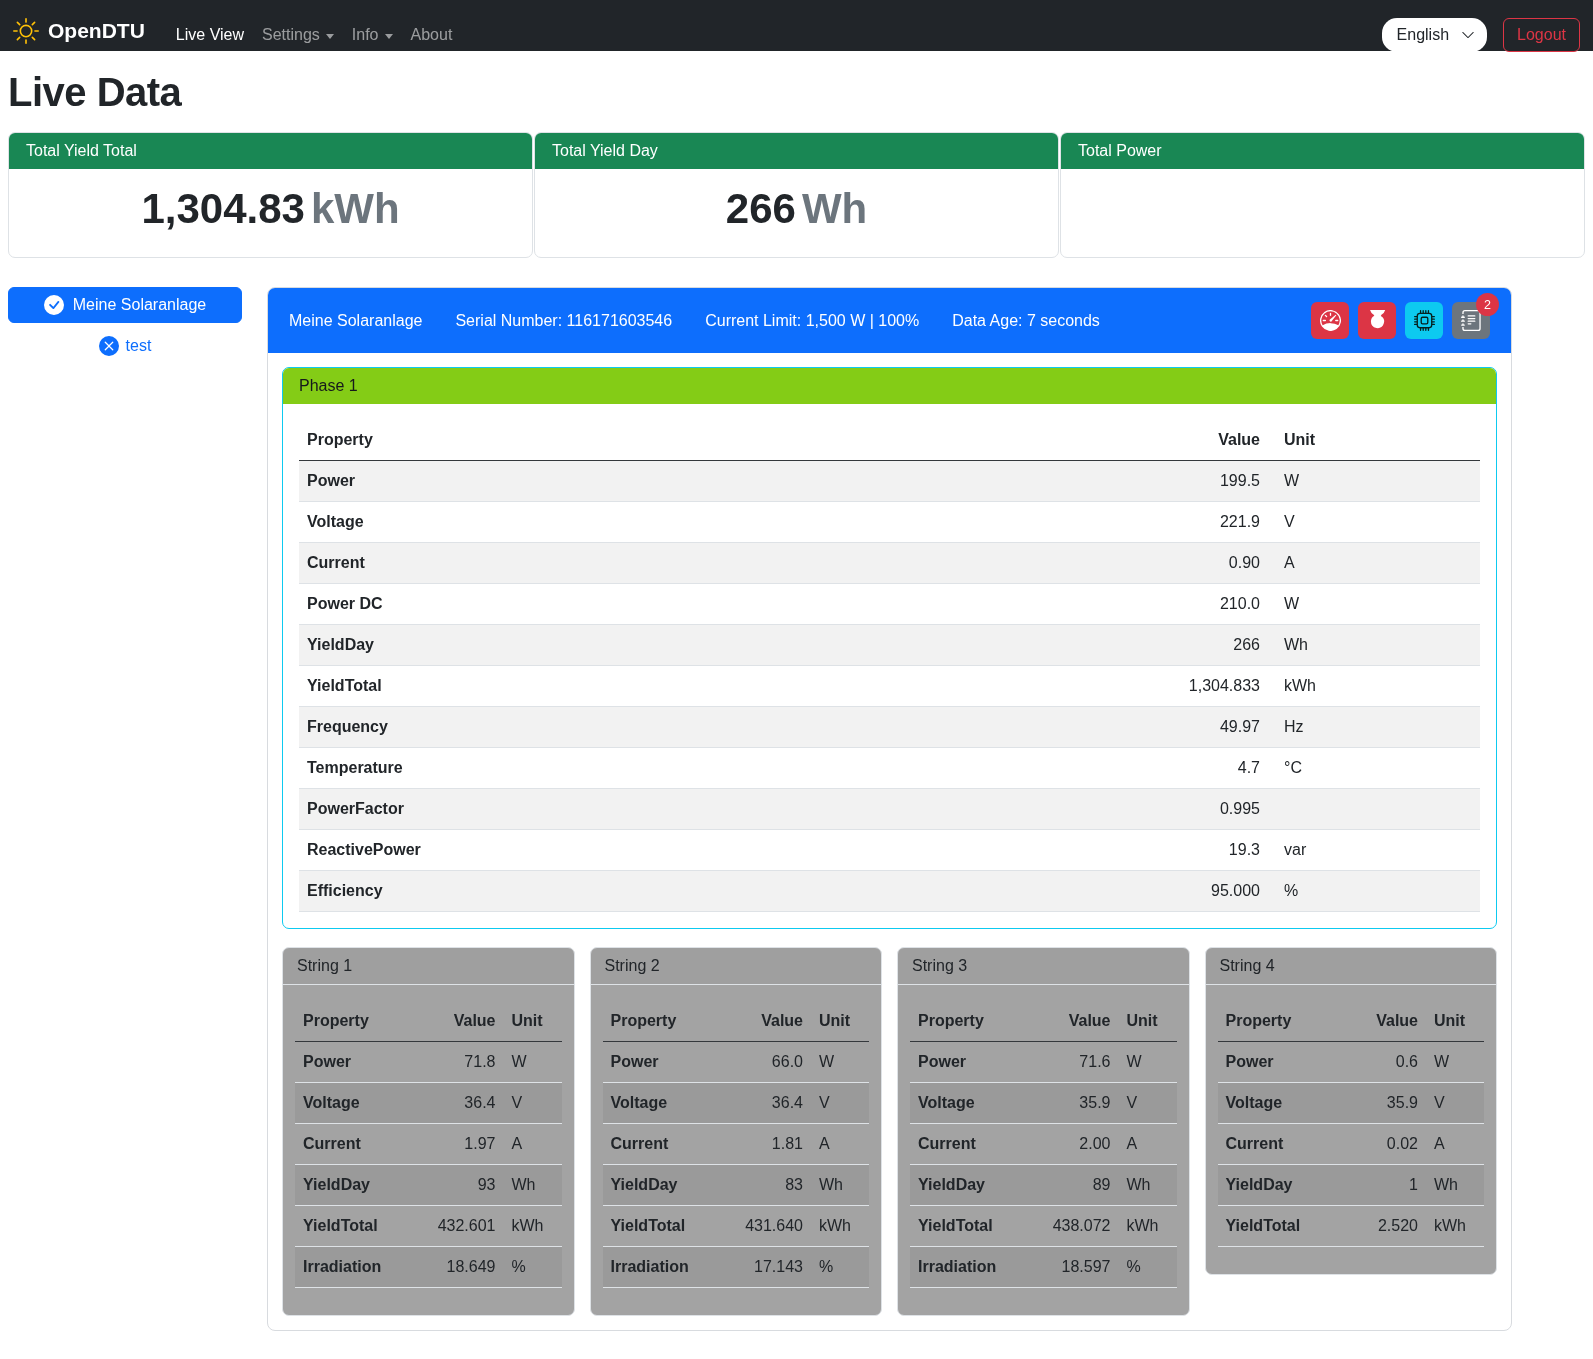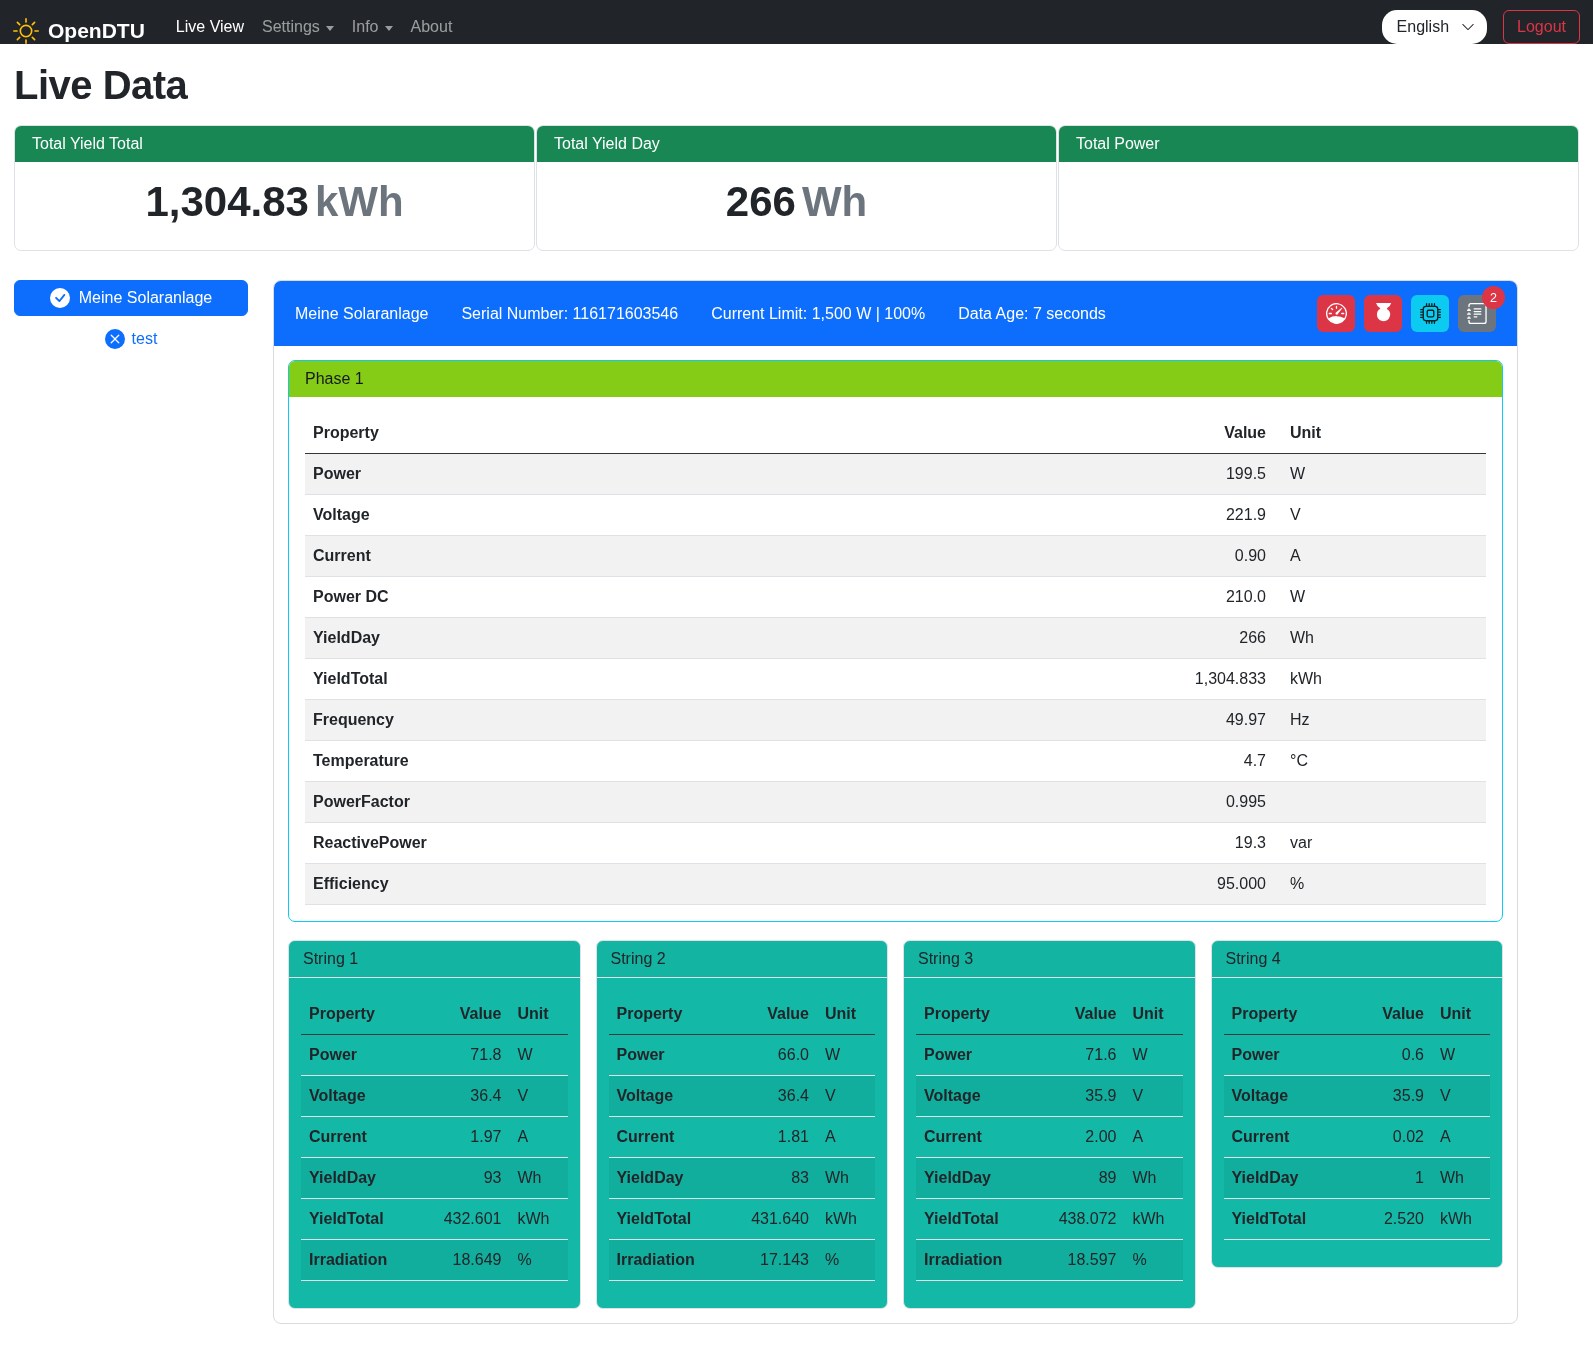--- a/index.html
+++ b/index.html
@@ -4,34 +4,34 @@
 <style>
   * { box-sizing: border-box; }
   html,body { margin:0; padding:0; }
   body {
     width:1593px; height:1359px;
     font-family:"Liberation Sans", sans-serif;
     background:#fff; color:#212529; overflow:hidden;
   }
 
   
-  .navbar { display:flex; align-items:flex-end; background:#212529; height:44px; padding:0 13px; }
+  .navbar { display:flex; align-items:flex-start; background:#212529; height:51px; padding:18px 13px; }
   .brand { display:flex; align-items:center; gap:9px; color:#fff; font-size:21px; font-weight:600; cursor:pointer; }
   .brand svg { display:block; }
   .nav-links { display:flex; align-items:center; margin-left:22px; }
   .nav-link { color:rgba(255,255,255,.55); font-size:16px; padding:8px 9px; cursor:pointer; text-decoration:none; display:flex; align-items:center; gap:6px; }
   .nav-link.active { color:#fff; }
   .caret { display:inline-block; width:0; height:0; border-top:5px solid currentColor; border-left:4.5px solid transparent; border-right:4.5px solid transparent; margin-top:2px; }
   .nav-right { margin-left:auto; display:flex; align-items:center; gap:16px; }
   .lang-select { position:relative; background:#fff; color:#212529; border-radius:15px; font-size:16px; padding:8px 38px 8px 15px; cursor:pointer; }
   .lang-select svg { position:absolute; right:12px; top:50%; transform:translateY(-50%); }
   .logout-btn { background:transparent; border:1px solid #dc3545; color:#dc3545; font-size:16px; border-radius:6px; padding:7px 13px; cursor:pointer; font-family:inherit; }
 
   
-  .container { padding:0 14px; }
+  .container { padding:0 8px; }
   .page-title { font-size:40px; font-weight:600; margin:19px 0 17px; letter-spacing:-0.5px; }
 
   
   .cards-row { display:flex; gap:1px; margin-bottom:29px; }
   .summary-card { flex:1; border:1px solid #dee2e6; border-radius:7px; overflow:hidden; background:#fff; }
   .summary-header { background:#198754; color:#fff; font-size:16px; padding:9px 17px; }
   .summary-body { text-align:center; padding:16px 16px 24px; font-size:42px; }
   .summary-body .val { color:#212529; font-weight:600; }
   .summary-body .unit { color:#6c757d; font-weight:600; margin-left:6px; }
 
@@ -63,21 +63,21 @@
   .tbl .val { text-align:right; }
 
   .phase-card { border:1px solid #0dcaf0; border-radius:7px; overflow:hidden; margin-bottom:18px; }
   .phase-header { background:#84cc16; color:#16191c; padding:9px 16px; font-size:16px; }
   .phase-body { padding:16px; }
   .phase-tbl .val { width:110px; }
   .phase-tbl .unit { width:212px; padding-left:16px; }
   .phase-tbl tbody tr:nth-child(odd) { background:rgba(0,0,0,.05); }
 
   .strings-row { display:flex; gap:15px; align-items:flex-start; }
-  .string-card { flex:1; border:1px solid #dee2e6; border-radius:7px; background:#14b8a6; }
+  .string-card { flex:1; border:1px solid #dee2e6; border-radius:7px; background:#a3a3a3; }
   .string-header { padding:9px 14px; font-size:16px; color:#212529; background:rgba(0,0,0,.02); border-bottom:1px solid #dee2e6; border-radius:7px 7px 0 0; }
   .string-body { padding:16px 12px 27px; }
   .string-tbl .val { width:88px; }
   .string-tbl .unit { width:58px; }
   .string-tbl tbody tr:nth-child(even) { background:rgba(0,0,0,.05); }
 </style>
 </head>
 <body>
 
 <nav class="navbar">

